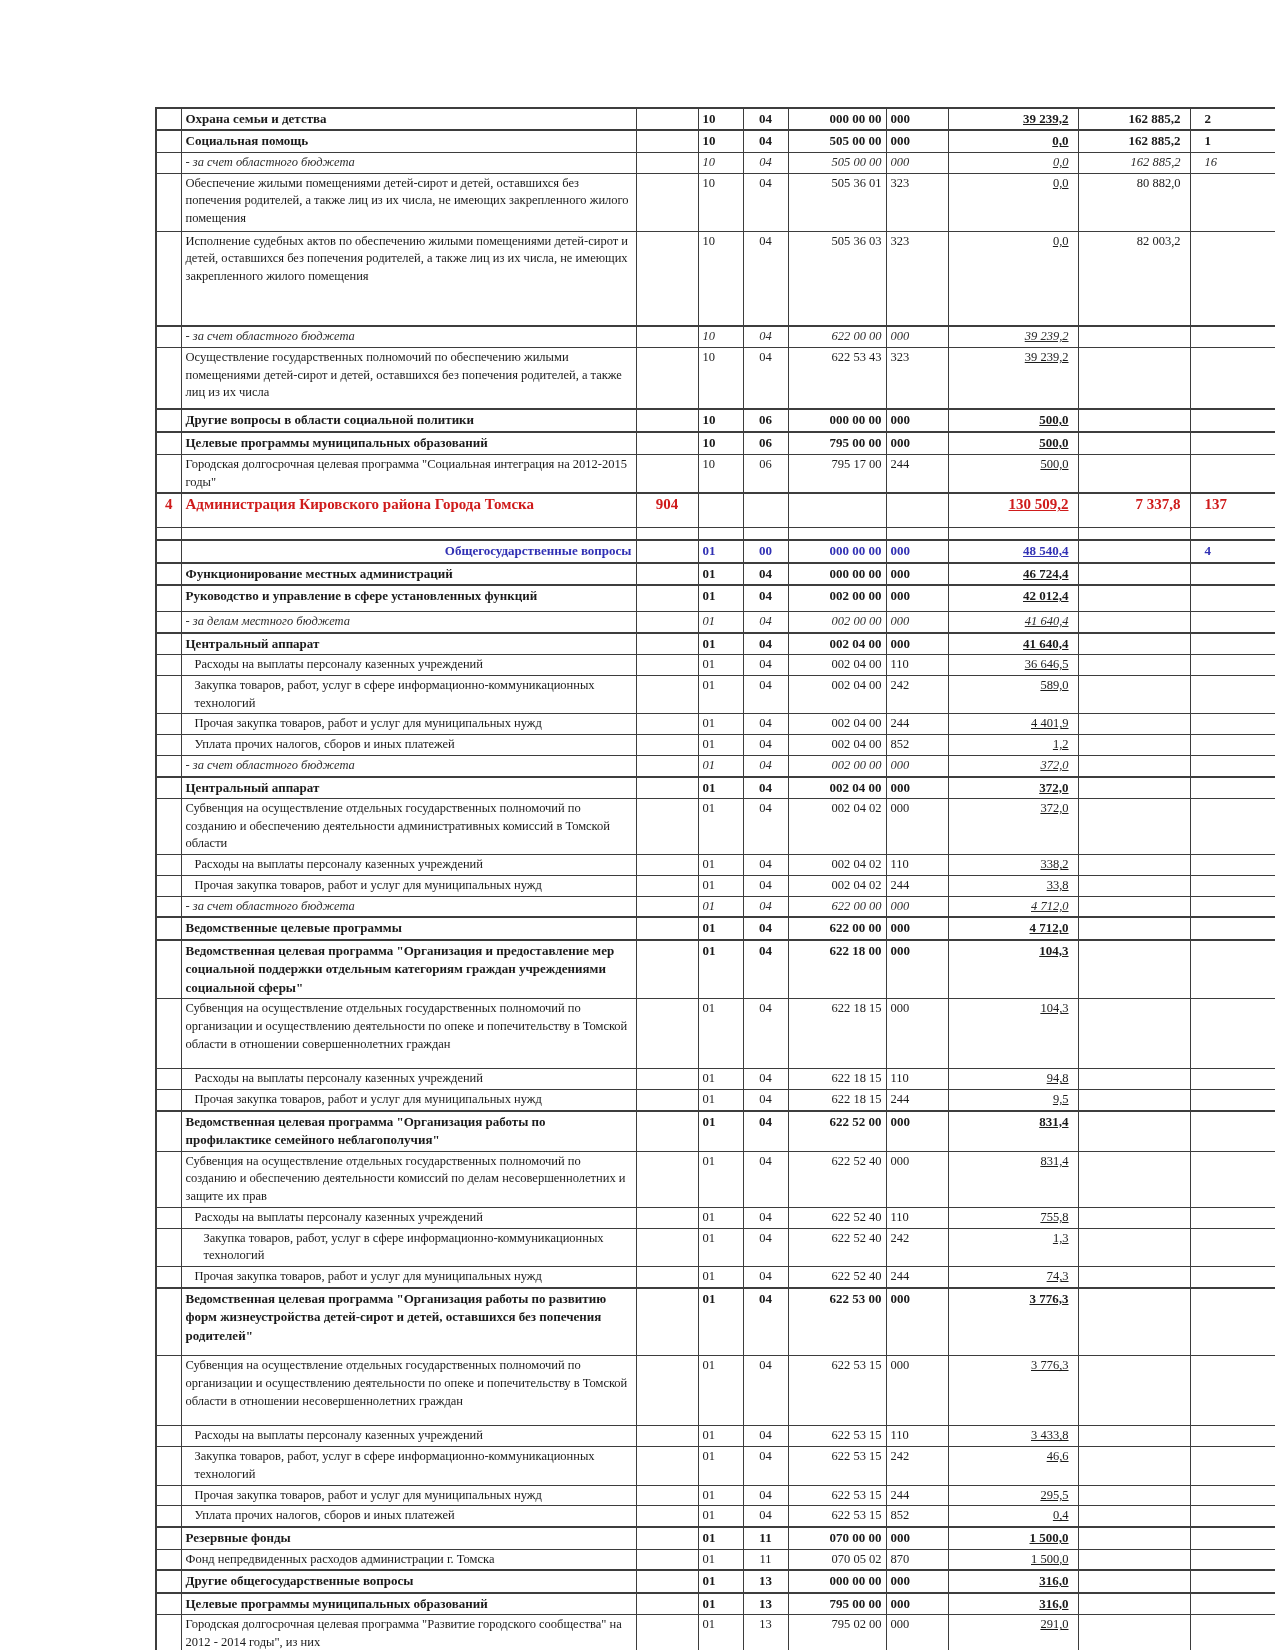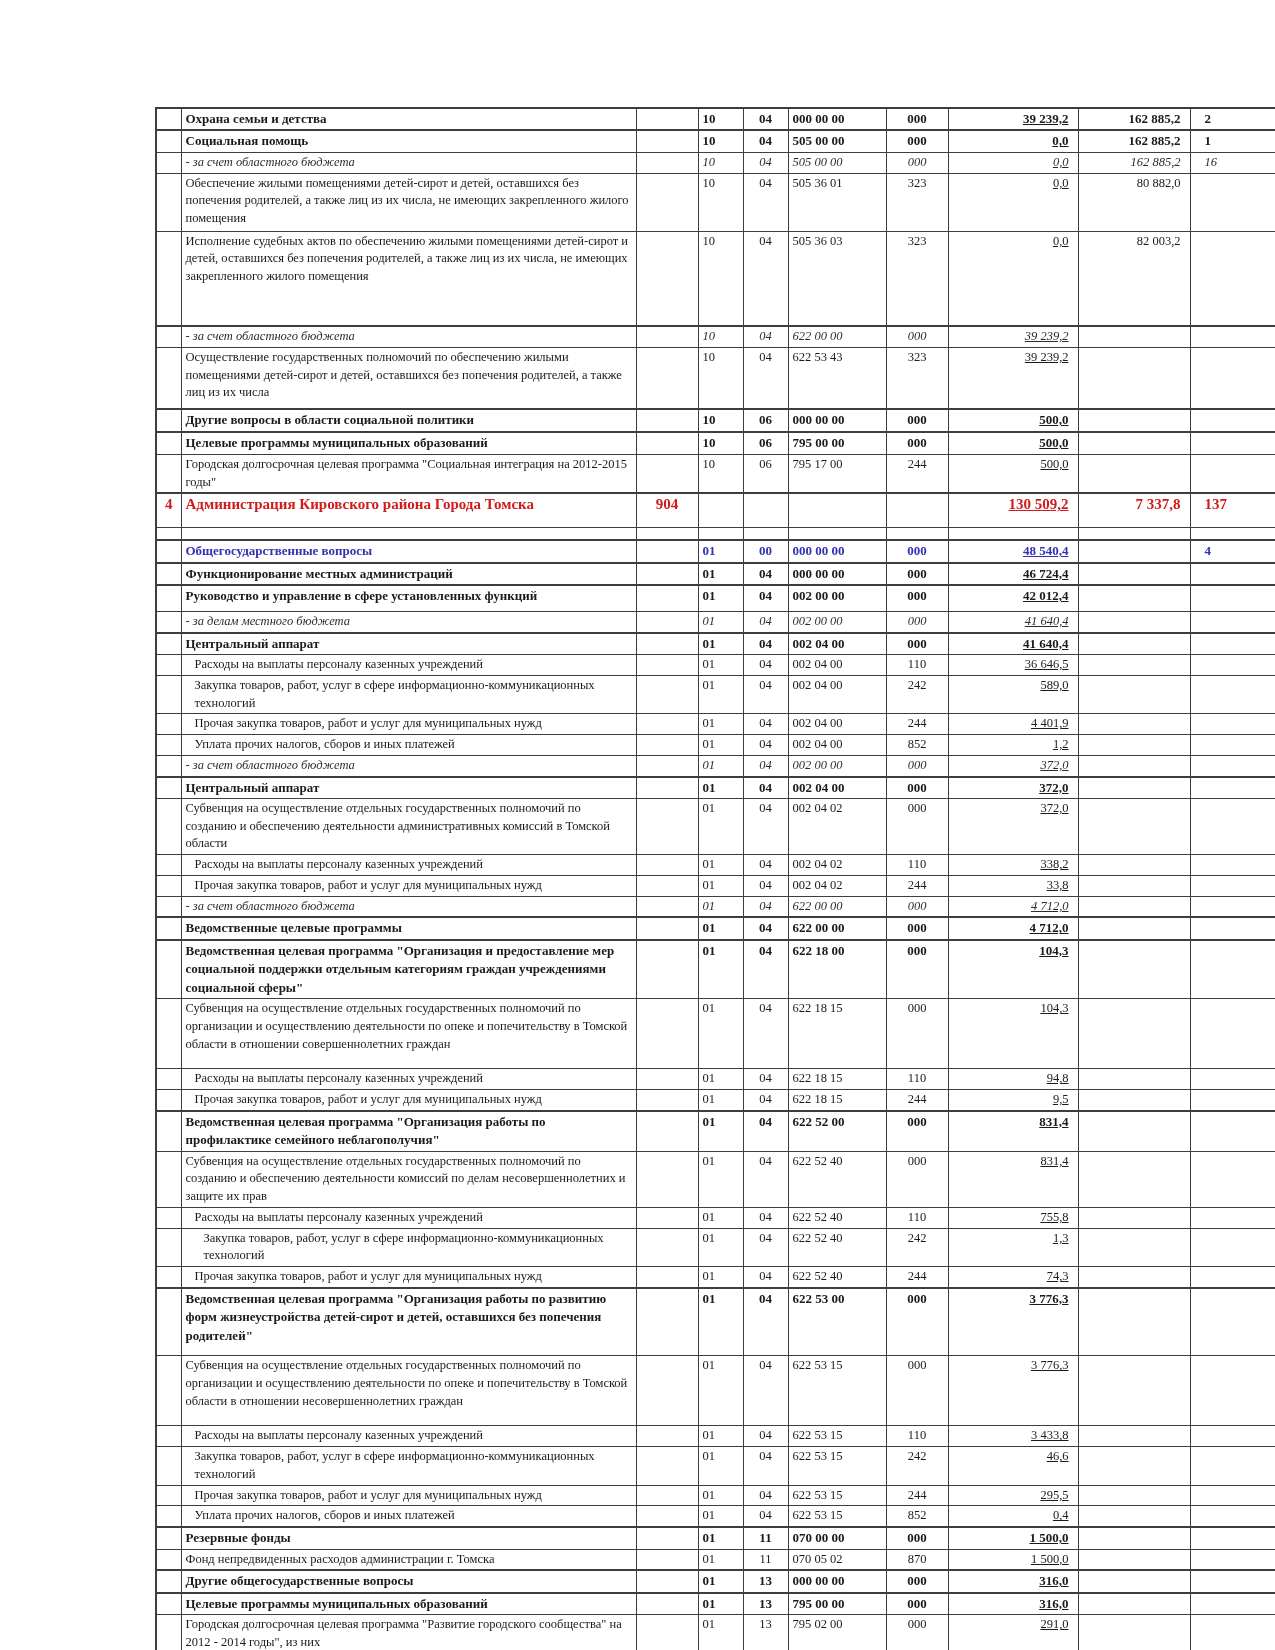--- a/index.html
+++ b/index.html
@@ -19,22 +19,22 @@
     vertical-align:top;
     padding:1px 4px 1px 4px;
     overflow:hidden;
     word-wrap:break-word;
   }
   .c-num{width:25px;text-align:center;}
   .c-name{width:455px;text-align:left;}
   .c-grbs{width:62px;text-align:center;}
   .c-rz{width:45px;text-align:left;}
   .c-pr{width:45px;text-align:center;}
-  .c-csr{width:98px;text-align:left;}
-  .c-vr{width:62px;text-align:center;}
+  .c-csr{width:98px;text-align:right;}
+  .c-vr{width:62px;}
   .c-s1{width:130px;text-align:right;padding-right:9px;text-decoration:underline;}
   .c-s2{width:112px;text-align:right;padding-right:9px;}
   .c-s3{width:200px;text-align:left;padding-left:14px;}
   tr.bold td{font-weight:bold;font-size:13px;}
   tr.italic td{font-style:italic;color:#2c2c2c;}
   tr.red td{color:#cf1b1b;font-weight:bold;font-size:15px;line-height:1.3;}
   tr.blue td{color:#3131b4;font-weight:bold;font-size:13px;}
   tr.sep td{border-top-width:2px;}
   table.budget{border:2px solid #3d3d3d;}
 </style>
@@ -195,21 +195,21 @@
     <td class="c-rz"></td>
     <td class="c-pr"></td>
     <td class="c-csr"></td>
     <td class="c-vr"></td>
     <td class="c-s1"></td>
     <td class="c-s2"></td>
     <td class="c-s3"></td>
   </tr>
         <tr class="blue sep" style="height: 20px;">
     <td class="c-num"></td>
-    <td class="c-name" style="padding-left: 4px;">Общегосударственные вопросы</td>
+    <td class="c-name" style="padding-left: 15px; text-align: right;">Общегосударственные вопросы</td>
     <td class="c-grbs"></td>
     <td class="c-rz">01</td>
     <td class="c-pr">00</td>
     <td class="c-csr">000 00 00</td>
     <td class="c-vr">000</td>
     <td class="c-s1">48 540,4</td>
     <td class="c-s2"></td>
     <td class="c-s3">4</td>
   </tr>
         <tr class="bold sep" style="height: 18px;">

